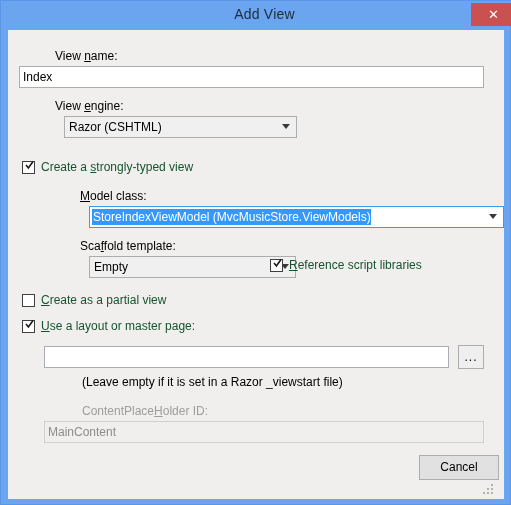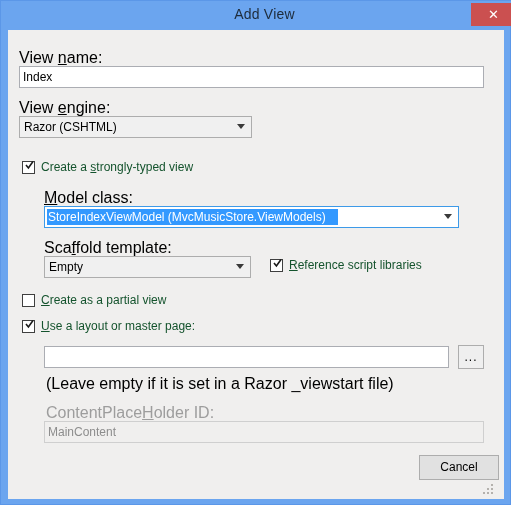--- a/index.html
+++ b/index.html
@@ -70,23 +70,24 @@
     left: 7px;
     top: 29px;
     width: 496px;
     height: 469px;
     background: #f0efee;
     box-sizing: border-box;
   }
 
   .label {
     position: absolute;
-    font-size: 16px;
+    font-size: 12px;
     color: #000000;
     white-space: nowrap;
+    margin-left: 36px;
   }
   .label.disabled {
     color: #9d9d9d;
   }
   .label u {
     text-decoration: underline;
   }
 
   
   .textbox {
@@ -109,20 +110,21 @@
   }
 
   
   .combo {
     position: absolute;
     box-sizing: border-box;
     height: 22px;
     background: #f0f0f0;
     border: 1px solid #adadad;
     cursor: default;
+    margin-left: 45px;
   }
   .combo .combo-text {
     position: absolute;
     left: 4px;
     top: 0;
     right: 20px;
     height: 100%;
     line-height: 20px;
     font-size: 12px;
     color: #000000;
@@ -144,21 +146,21 @@
   .combo.editable {
     background: #ffffff;
     border: 1px solid #3d9ae8;
   }
   .combo.editable .combo-text {
     left: 2px;
   }
   .sel {
     background: #3399ff;
     color: #ffffff;
-    padding: 1px 12px 1px 1px;
+    padding: 1px 0 1px 1px;
   }
 
   
   .checkbox-row {
     position: absolute;
     height: 16px;
     cursor: default;
     white-space: nowrap;
   }
   .box {

